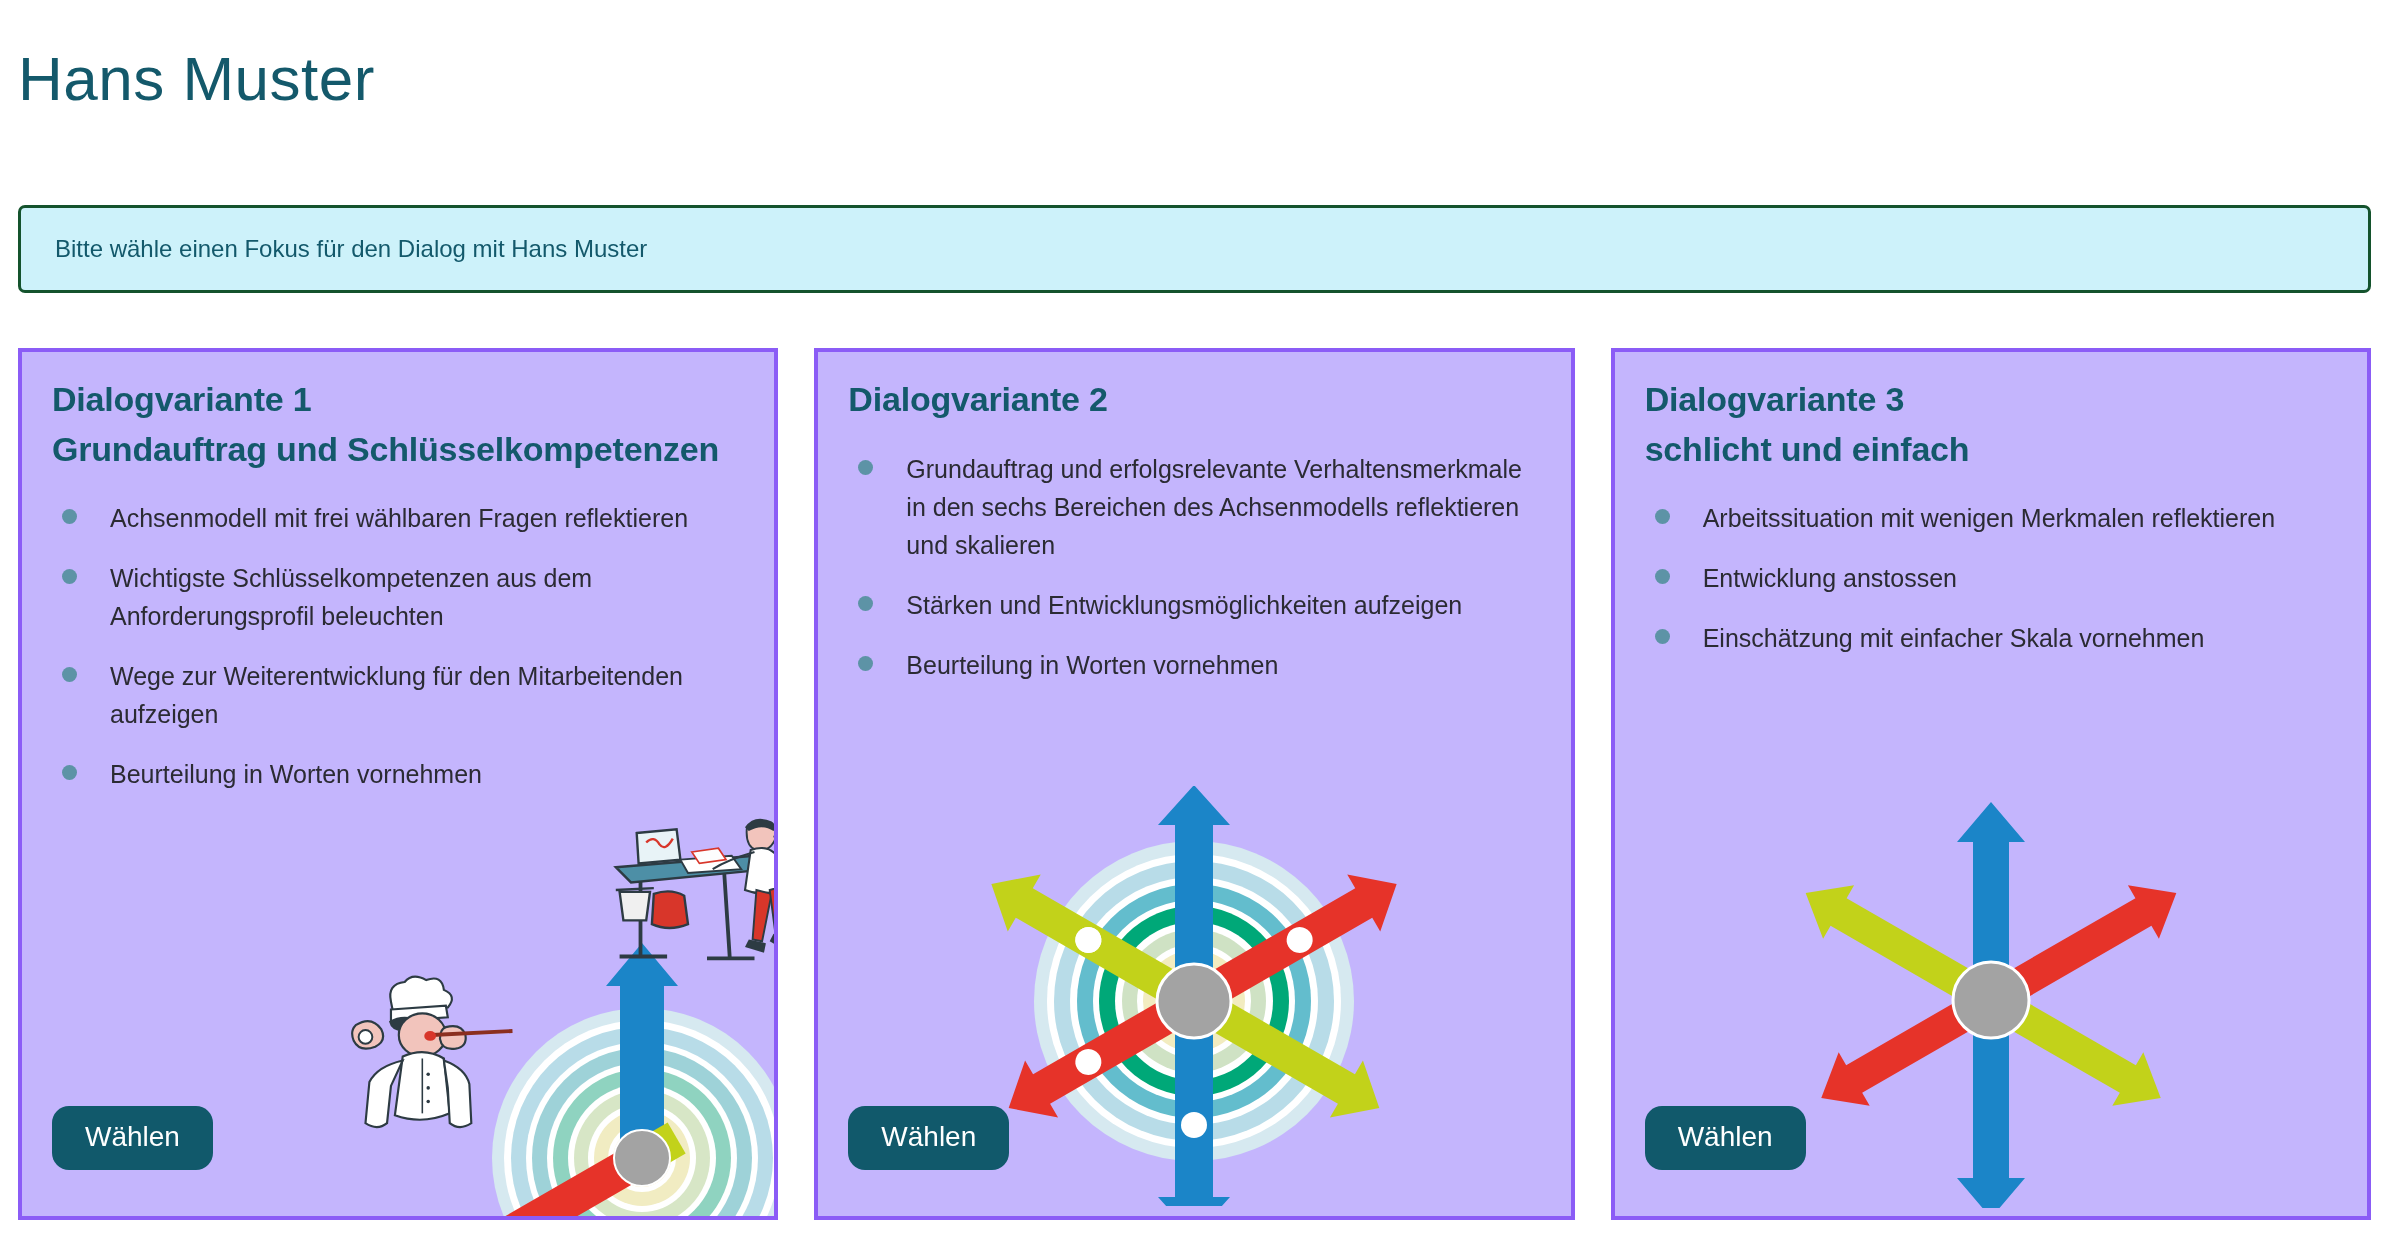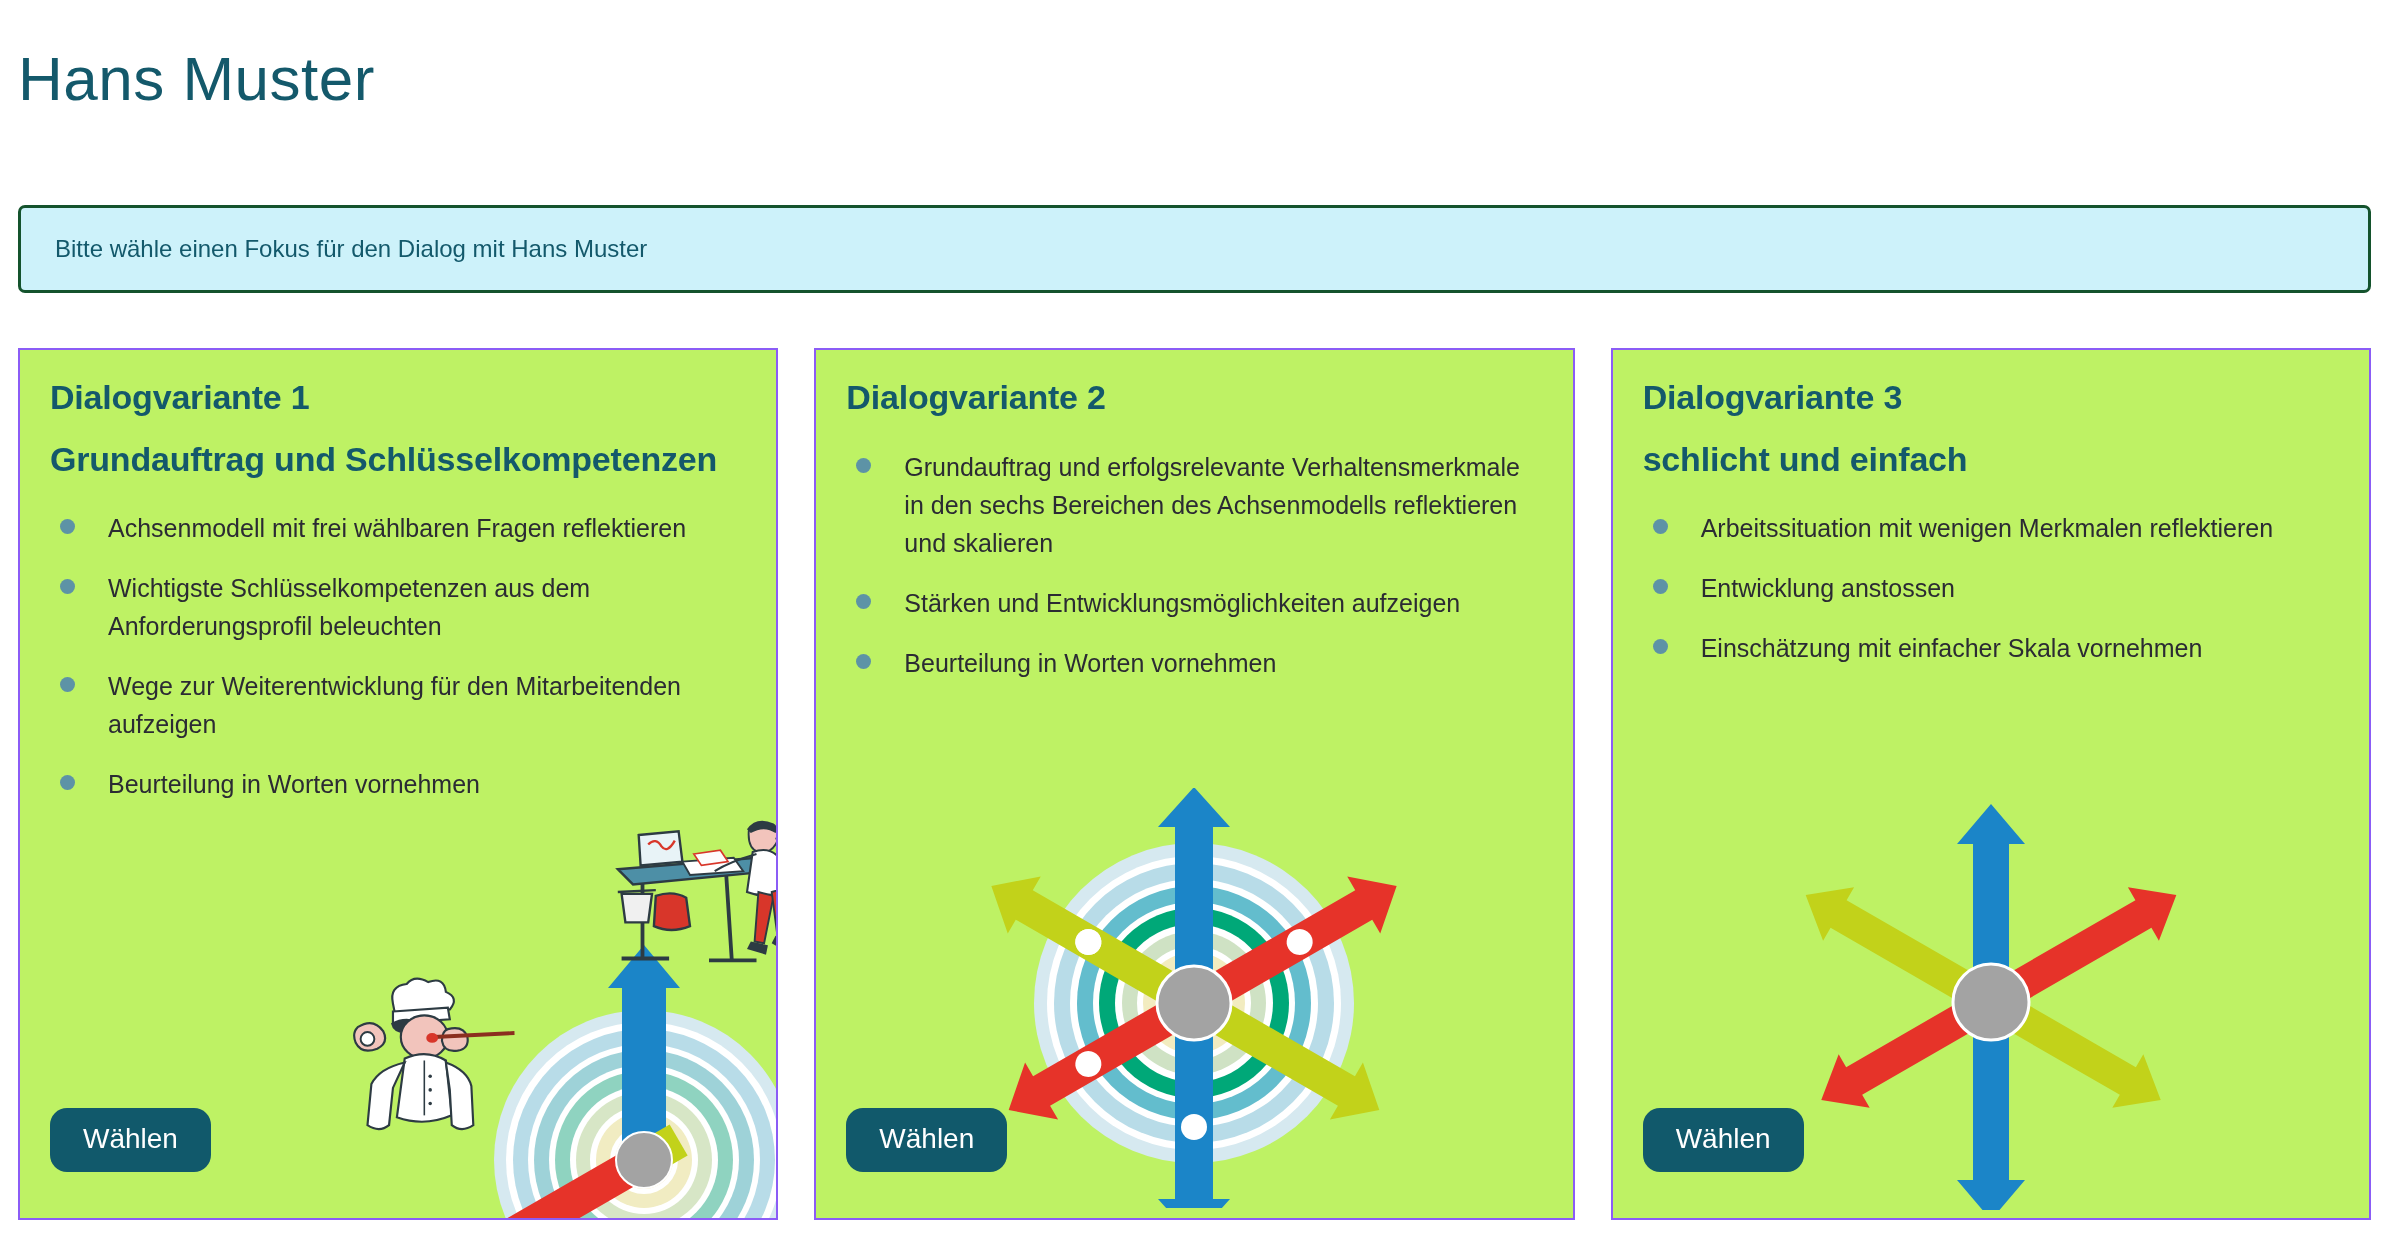--- a/index.html
+++ b/index.html
@@ -59,41 +59,41 @@
     top: 348px;
     width: 2353px;
     height: 872px;
     display: flex;
     gap: 36px;
   }
 
   .card {
     position: relative;
     flex: 1 1 0;
-    background: #bef264;
-    border: 2px solid #8b5cf6;
+    background: #c4b5fd;
+    border: 4px solid #8b5cf6;
     overflow: hidden;
     padding: 26px 30px 0 30px;
   }
 
   .card-kicker {
     font-size: 34px;
     font-weight: bold;
     color: #14596b;
     line-height: 1.28;
     letter-spacing: -0.2px;
   }
 
   .card-heading {
     font-size: 34px;
     font-weight: bold;
     color: #14596b;
     line-height: 1.28;
     letter-spacing: -0.2px;
-    margin-top: 18px;
+    margin-top: 6px;
   }
 
   .bullets {
     margin-top: 28px;
     position: relative;
     z-index: 3;
   }
   .bullet {
     display: flex;
     align-items: flex-start;

